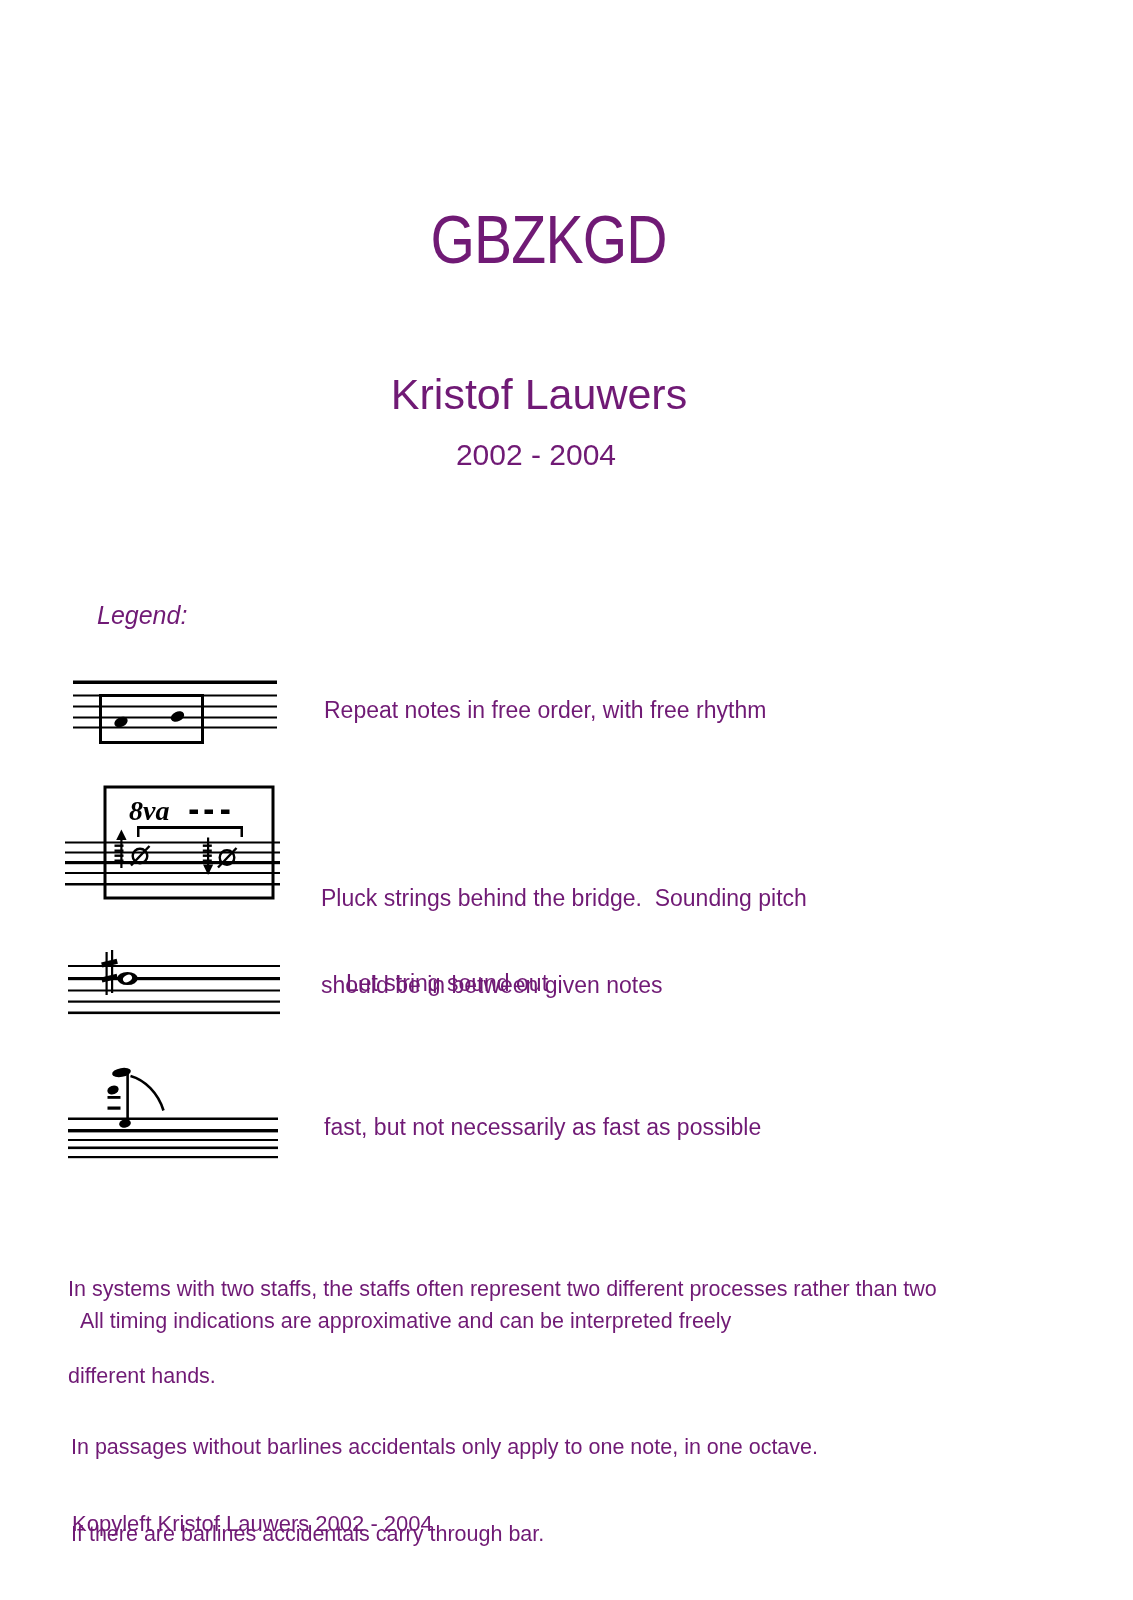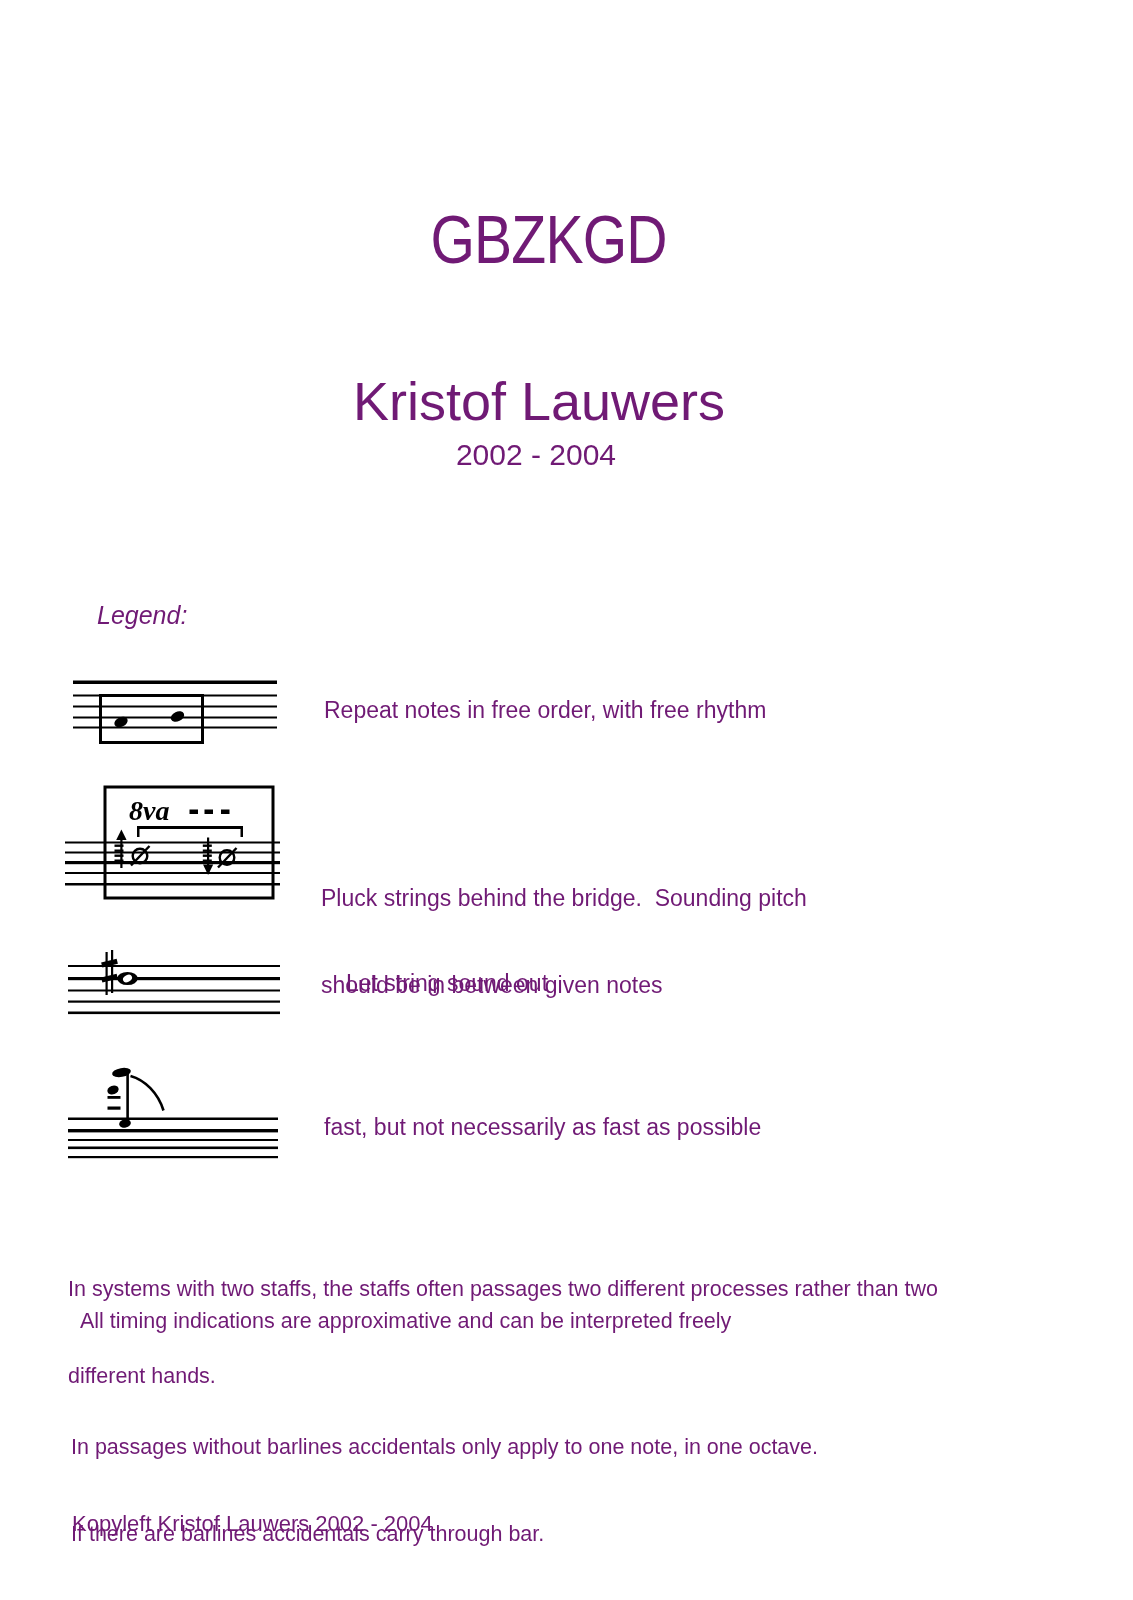--- a/index.html
+++ b/index.html
@@ -7,21 +7,21 @@
     position:relative;width:1133px;height:1600px;background:#fff;
     font-family:"Liberation Sans","DejaVu Sans",sans-serif;color:#701a75;
     overflow:hidden;
   }
   .abs{position:absolute;}
   .title{
     left:0;top:202px;width:1098px;text-align:center;
     font-size:68px;line-height:1.1;font-weight:400;letter-spacing:-1px;
   }
   .title span{display:inline-block;transform:scaleX(0.84);transform-origin:center top;}
-  .author{left:0;top:369px;width:1078px;text-align:center;font-size:54px;line-height:1.2;}
+  .author{left:0;top:369px;width:1078px;text-align:center;font-size:43px;line-height:1.2;}
   .years{left:0;top:437px;width:1072px;text-align:center;font-size:30px;line-height:1.2;}
   .legend-heading{left:97px;top:600px;font-size:25px;line-height:1.2;font-style:italic;}
   .label{font-size:23px;line-height:29px;white-space:pre-wrap;}
   .para{font-size:21.5px;line-height:29px;white-space:pre-wrap;}
   .footer{left:72px;top:1511px;font-size:22px;}
   svg{display:block;}
   .ink{fill:#000;}
   .stroke{stroke:#000;fill:none;}
 </style>
 </head>
@@ -136,21 +136,21 @@
       <ellipse class="ink" cx="55" cy="40" rx="5.8" ry="4.3" transform="rotate(-20 55 40)"></ellipse>
       <rect class="ink" x="49.5" y="46" width="13" height="2.8"></rect>
       <rect class="ink" x="49.5" y="56.5" width="13" height="3.2"></rect>
       <ellipse class="ink" cx="67" cy="73.5" rx="5.9" ry="4.2" transform="rotate(-12 67 73.5)"></ellipse>
       <path class="stroke" d="M 72.5 26 C 87 30, 100 43, 105.5 60.5" stroke-width="2.6"></path>
     </g>
   </svg>
   <div class="abs label" style="left:324px;top:1113px;">fast, but not necessarily as fast as possible</div>
 
   <div class="abs para" style="left:68px;top:1217px;">
-    <div>In systems with two staffs, the staffs often passages two different processes rather than two</div>
+    <div>In systems with two staffs, the staffs often represent two different processes rather than two</div>
     <div>different hands.</div>
   </div>
   <div class="abs para" style="left:80px;top:1307px;">All timing indications are approximative and can be interpreted freely</div>
   <div class="abs para" style="left:71px;top:1375px;">
     <div>In passages without barlines accidentals only apply to one note, in one octave.</div>
     <div>If there are barlines accidentals carry through bar.</div>
   </div>
 
   <div class="abs footer">Kopyleft Kristof Lauwers 2002 - 2004</div>
 

